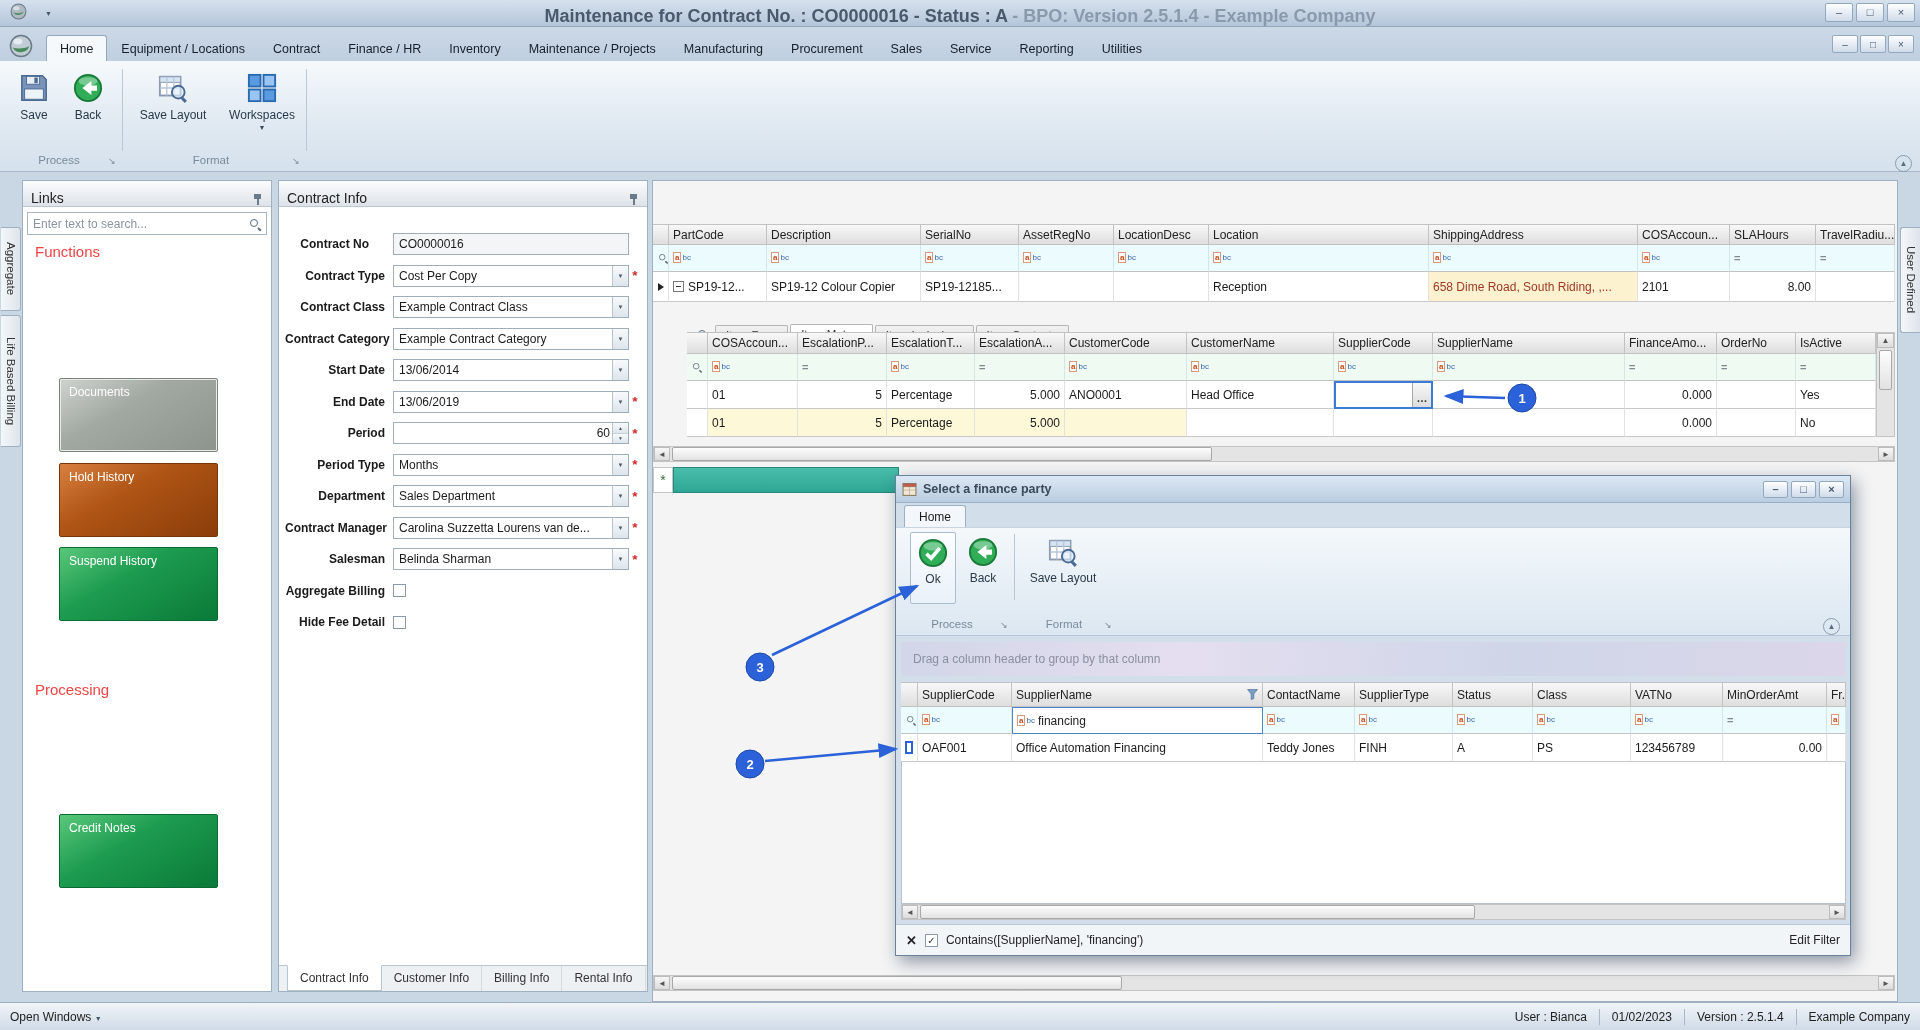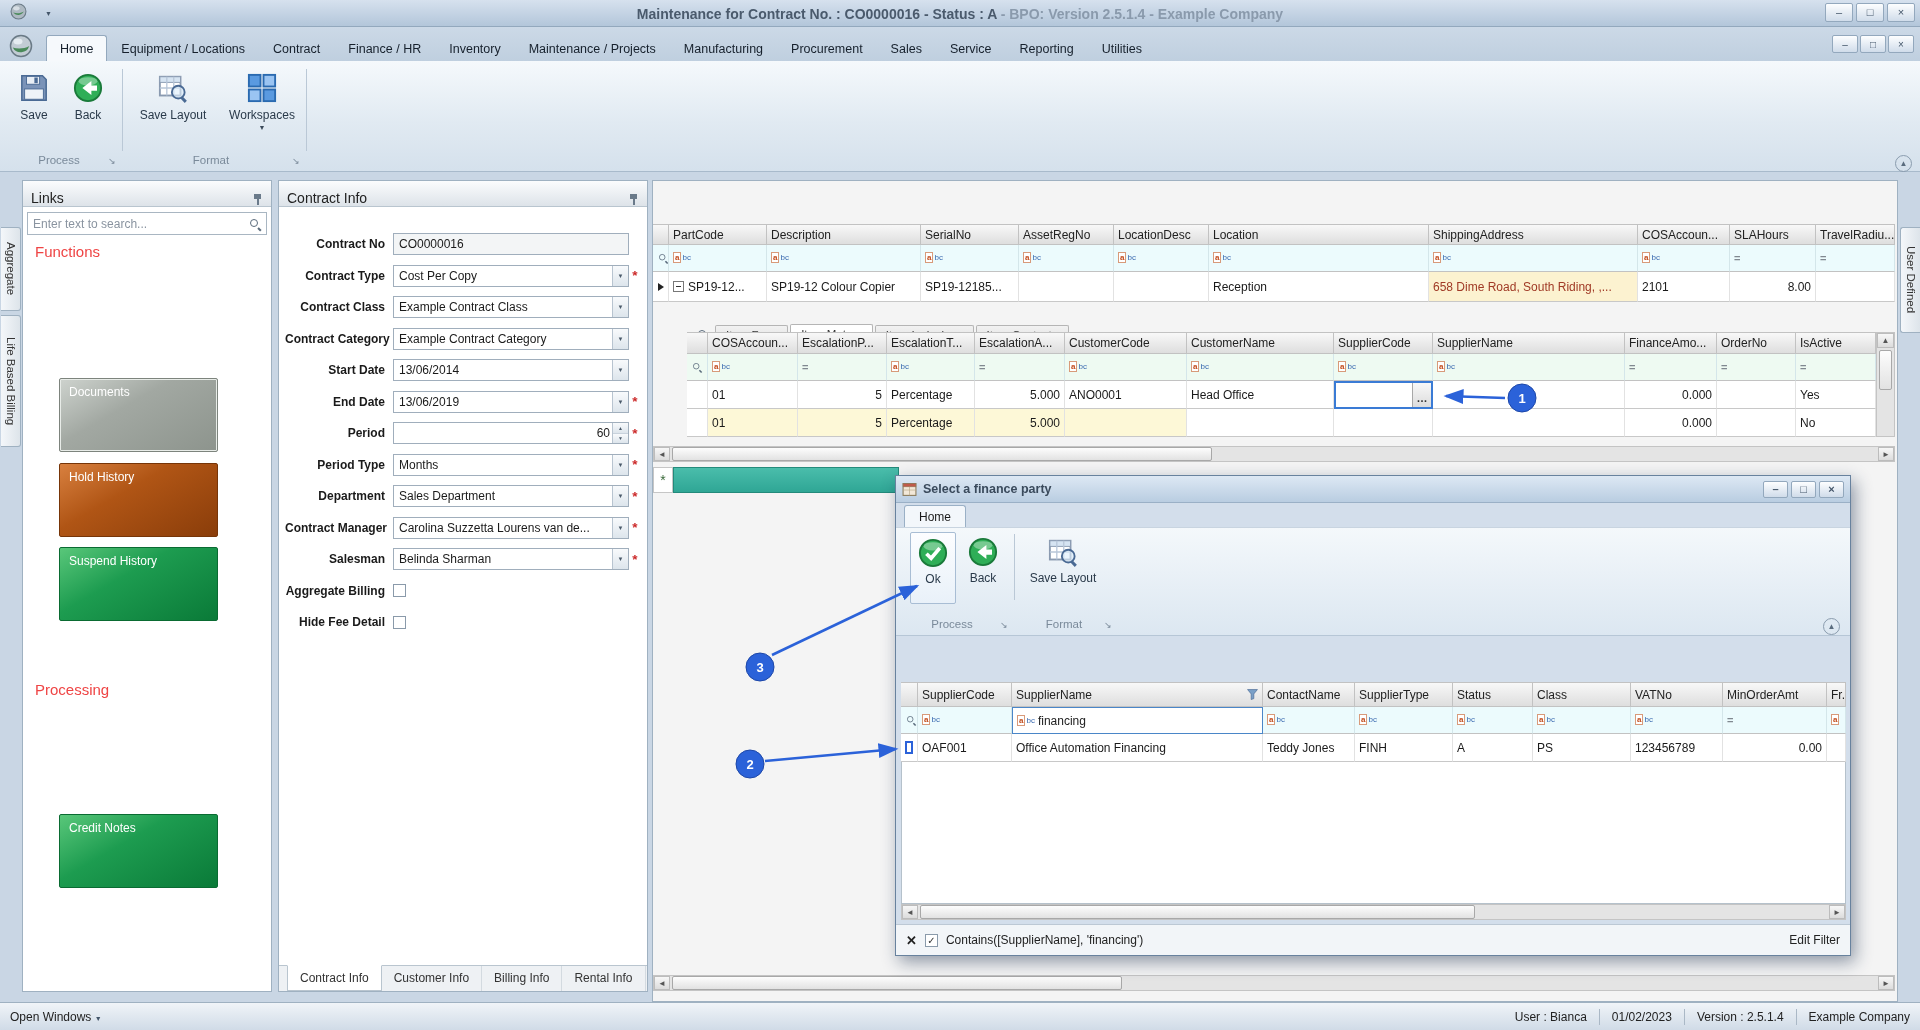--- a/index.html
+++ b/index.html
@@ -4,21 +4,21 @@
 <style>
   * { margin:0; padding:0; box-sizing:border-box; }
   html,body { width:1920px; height:1030px; }
   body { font-family:"Liberation Sans", sans-serif; font-size:12px; color:#1a1a1a; }
   #root { position:relative; width:1920px; height:1030px; background:#c9d6e4; overflow:hidden; }
 
   
   #titlebar { position:absolute; left:0; top:0; width:1920px; height:27px;
     background:linear-gradient(#d6e1ee,#b3c6da); border-bottom:1px solid #93a8bd; }
   #title-text { position:absolute; left:200px; right:200px; top:6px; text-align:center;
-    font-weight:bold; font-size:14px; color:#4a5a6c; white-space:nowrap; overflow:hidden; }
+    font-weight:bold; font-size:18px; color:#4a5a6c; white-space:nowrap; overflow:hidden; }
   #title-text .suffix { color:#8a9aac; }
   .tb-left { position:absolute; left:8px; top:3px; display:flex; align-items:center; gap:6px; }
   .caret { font-size:7px; color:#44566a; }
   .win-btns { position:absolute; right:5px; top:3px; display:flex; gap:3px; }
   .win-btn { width:28px; height:19px; background:linear-gradient(#fdfeff,#d0dcea);
     border:1px solid #93a8bd; border-radius:2px; font-size:11px; color:#44566a;
     display:flex; align-items:center; justify-content:center; line-height:1; }
 
   
   #ribbon-tabs { position:absolute; left:0; top:27px; width:1920px; height:34px;
@@ -81,21 +81,21 @@
   .link-btn.gray { background:linear-gradient(150deg,#ced3ce 0%,#a2a8a2 40%,#8d948d 100%); border:1px solid #7d847d;
     box-shadow:inset 0 0 0 1px #e8ece8; }
   .link-btn.orange { background:linear-gradient(150deg,#d8803f 0%,#b05515 40%,#8a3d0a 100%); border:1px solid #773508; }
 
   
   #contract-fields { position:absolute; left:0; right:0; top:52px; }
   .crow { display:flex; align-items:center; height:22px; margin:0 6px 9.5px 6px; }
   .crow label { flex:1; text-align:right; font-weight:bold; font-size:12px; padding-right:8px; white-space:nowrap; overflow:hidden; }
   .ctl { width:236px; height:22px; border:1px solid #a0aebc; background:#fff; display:flex;
     align-items:center; padding:0 0 0 5px; font-size:12px; position:relative; flex:none; }
-  .ctl.ro { background:#f3f5f6; }
+  .ctl.ro { background:#f3f5f6;margin-left:16px; }
   .ctl .val { flex:1; overflow:hidden; white-space:nowrap; }
   .ctl .val.right { text-align:right; padding-right:2px; }
   .dd { width:16px; height:20px; background:linear-gradient(#f8fafc,#dde5ec); border-left:1px solid #b8c4d0;
     display:flex; align-items:center; justify-content:center; font-size:6px; color:#4a5a6a; flex:none; }
   .spin { width:16px; height:20px; display:flex; flex-direction:column; border-left:1px solid #b8c4d0; flex:none; }
   .spin span { flex:1; font-size:5px; display:flex; align-items:center; justify-content:center;
     background:linear-gradient(#f8fafc,#dde5ec); color:#4a5a6a; border-bottom:1px solid #c8d2dc; }
   .spin span:last-child { border-bottom:none; }
   .req { width:12px; text-align:center; color:#cc2a2a; font-weight:bold; font-size:13.5px; flex:none; }
   .ctl-plain { width:236px; display:flex; align-items:center; flex:none; }
@@ -654,20 +654,21 @@
         <span>Save Layout</span>
       </div>
       <div class="dlg-group-row">
         <span class="group-label" style="left:0;width:112px">Process</span>
         <span class="launcher" style="left:104px">↘</span>
         <span class="group-label" style="left:120px;width:96px">Format</span>
         <span class="launcher" style="left:208px">↘</span>
         <span class="ribbon-chevron" style="right:10px;top:0">▲</span>
       </div>
     </div>
+    <div class="band" style="top:166px">Drag a column header to group by that column</div>
     <div class="dlg-grid-bg"></div>
 
     <div class="grow" style="left:5px;top:206px;height:25px">
       <div class="hcell" style="width:17px"></div>
       <div class="hcell" style="width:94px">SupplierCode</div>
       <div class="hcell" style="width:251px">
           <span style="flex:1">SupplierName</span>
           <svg width="11" height="11" viewBox="0 0 10 10">
             <path d="M0.5 0.5h9L6.2 4.5v4.2l-2.4 0.9V4.5z" fill="#7aa0c8" stroke="#4a6a94" stroke-width="0.6"></path>
           </svg>

